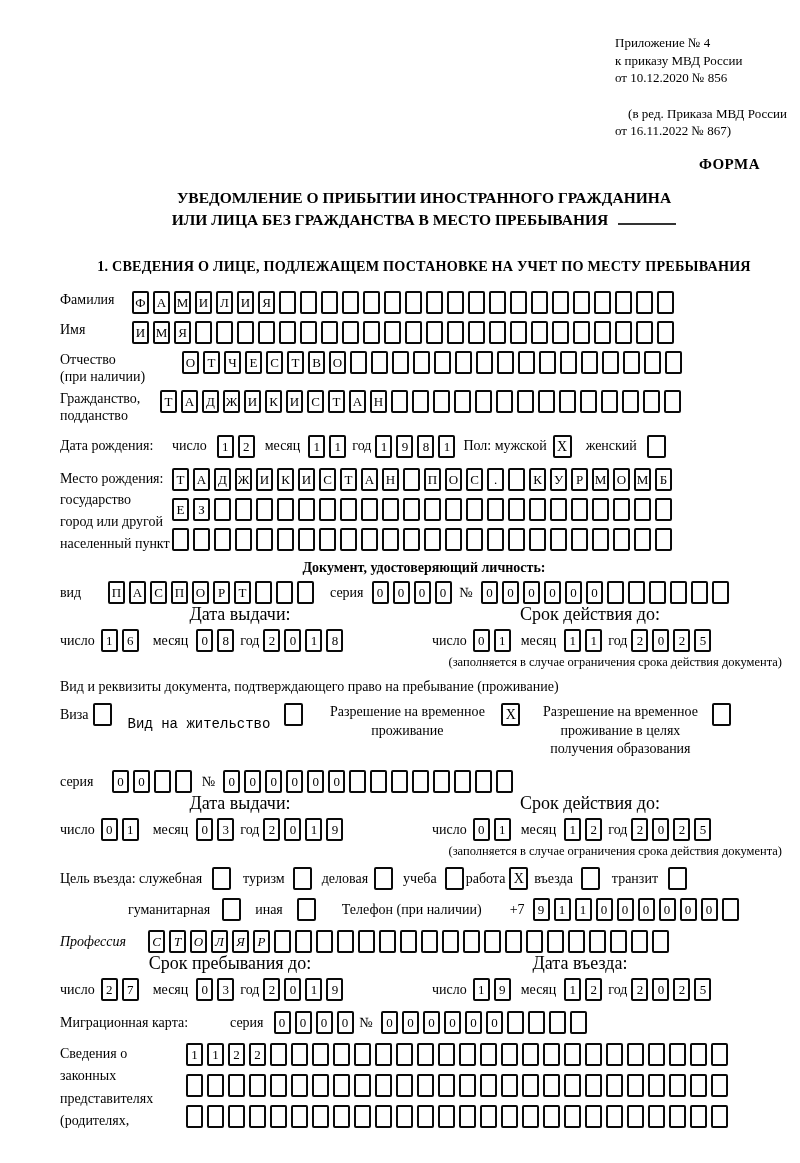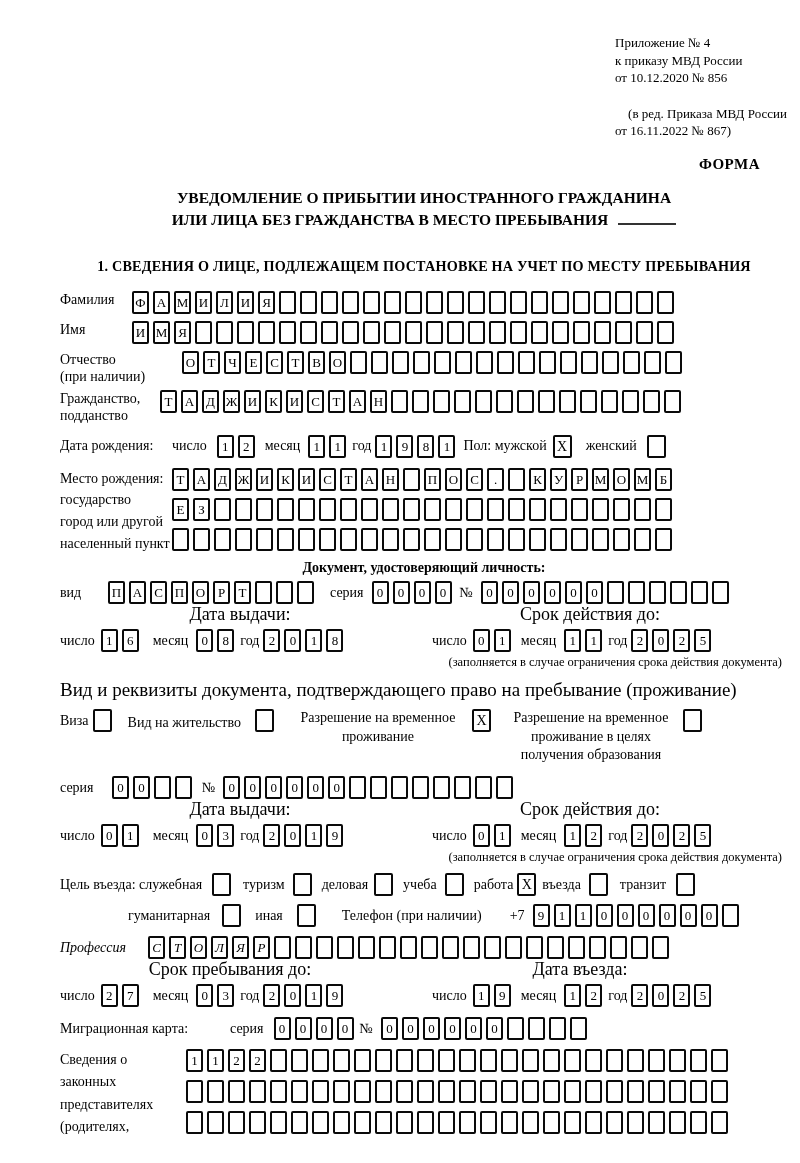--- a/index.html
+++ b/index.html
@@ -33,21 +33,21 @@
     text-align:center; font-size:13px; line-height:19px; font-family:"Liberation Serif",serif;
   }
   .cb {
     display:inline-block; width:19px; height:23px; border:2px solid #0a0a0a; border-radius:2px;
     text-align:center; font-size:14px; line-height:19px; flex-shrink:0;
   }
   .dategrp { display:flex; align-items:center; }
   .dategrp .lbl { margin-right:6px; }
   .dates-head { display:flex; font-size:18px; }
   .note { font-size:12.5px; text-align:right; padding-right:6px; margin-top:3px; }
-  .txt { font-size:19px; margin-top:9px; }
+  .txt { font-size:14px; margin-top:9px; }
   .ctr-bold { text-align:center; font-weight:bold; font-size:14px; margin-top:10px; }
   .stack { display:flex; flex-direction:column; align-items:center; text-align:center; line-height:1.3; }
 </style>
 </head>
 <body>
 
 <div class="page">
 
   <div class="hdr-block">
     <div>Приложение № 4</div>
@@ -398,21 +398,21 @@
           </span>
       </span>
     </div>
     <div class="note">(заполняется в случае ограничения срока действия документа)</div>
 
     <div class="txt">Вид и реквизиты документа, подтверждающего право на пребывание (проживание)</div>
 
     <div class="row" style="margin-top:8px;">
       <span class="lbl" style="margin-top:3px;">Виза</span>
       <span class="cb" style="margin-left:4px;"></span>
-      <span class="lbl" style="margin:5px 0 0 16px;">Вид на жительство</span>
+      <span class="lbl" style="margin:13px 0 0 16px;font-family:Liberation Mono, monospace;">Вид на жительство</span>
       <span class="cb" style="margin-left:14px;"></span>
       <span class="stack" style="margin-left:16px; width:176px;">
         <span>Разрешение на временное</span>
         <span>проживание</span>
       </span>
       <span class="cb" style="margin-left:6px;">X</span>
       <span class="stack" style="margin-left:14px; width:172px;">
         <span>Разрешение на временное</span>
         <span>проживание в целях</span>
         <span>получения образования</span>
@@ -495,21 +495,21 @@
 
     <div class="row" style="align-items:center; margin-top:8px;">
       <span class="lbl">Цель въезда: служебная</span>
       <span class="cb" style="margin-left:10px;"></span>
       <span class="lbl" style="margin-left:12px;">туризм</span>
       <span class="cb" style="margin-left:8px;"></span>
       <span class="lbl" style="margin-left:10px;text-align:center;">деловая</span>
       <span class="cb" style="margin-left:6px;"></span>
       <span class="lbl" style="margin-left:10px;">учеба</span>
       <span class="cb" style="margin-left:8px;"></span>
-      <span class="lbl" style="margin-left:10px;">работа</span>
+      <span class="lbl" style="margin-left:2px;">работа</span>
       <span class="cb" style="margin-left:4px;">X</span>
       <span class="lbl" style="margin-left:6px;">въезда</span>
       <span class="cb" style="margin-left:8px;"></span>
       <span class="lbl" style="margin-left:12px;">транзит</span>
       <span class="cb" style="margin-left:10px;"></span>
     </div>
     <div class="row" style="align-items:center; margin-top:8px;">
       <span class="lbl" style="margin-left:68px;">гуманитарная</span>
       <span class="cb" style="margin-left:12px;"></span>
       <span class="lbl" style="margin-left:14px;">иная</span>

